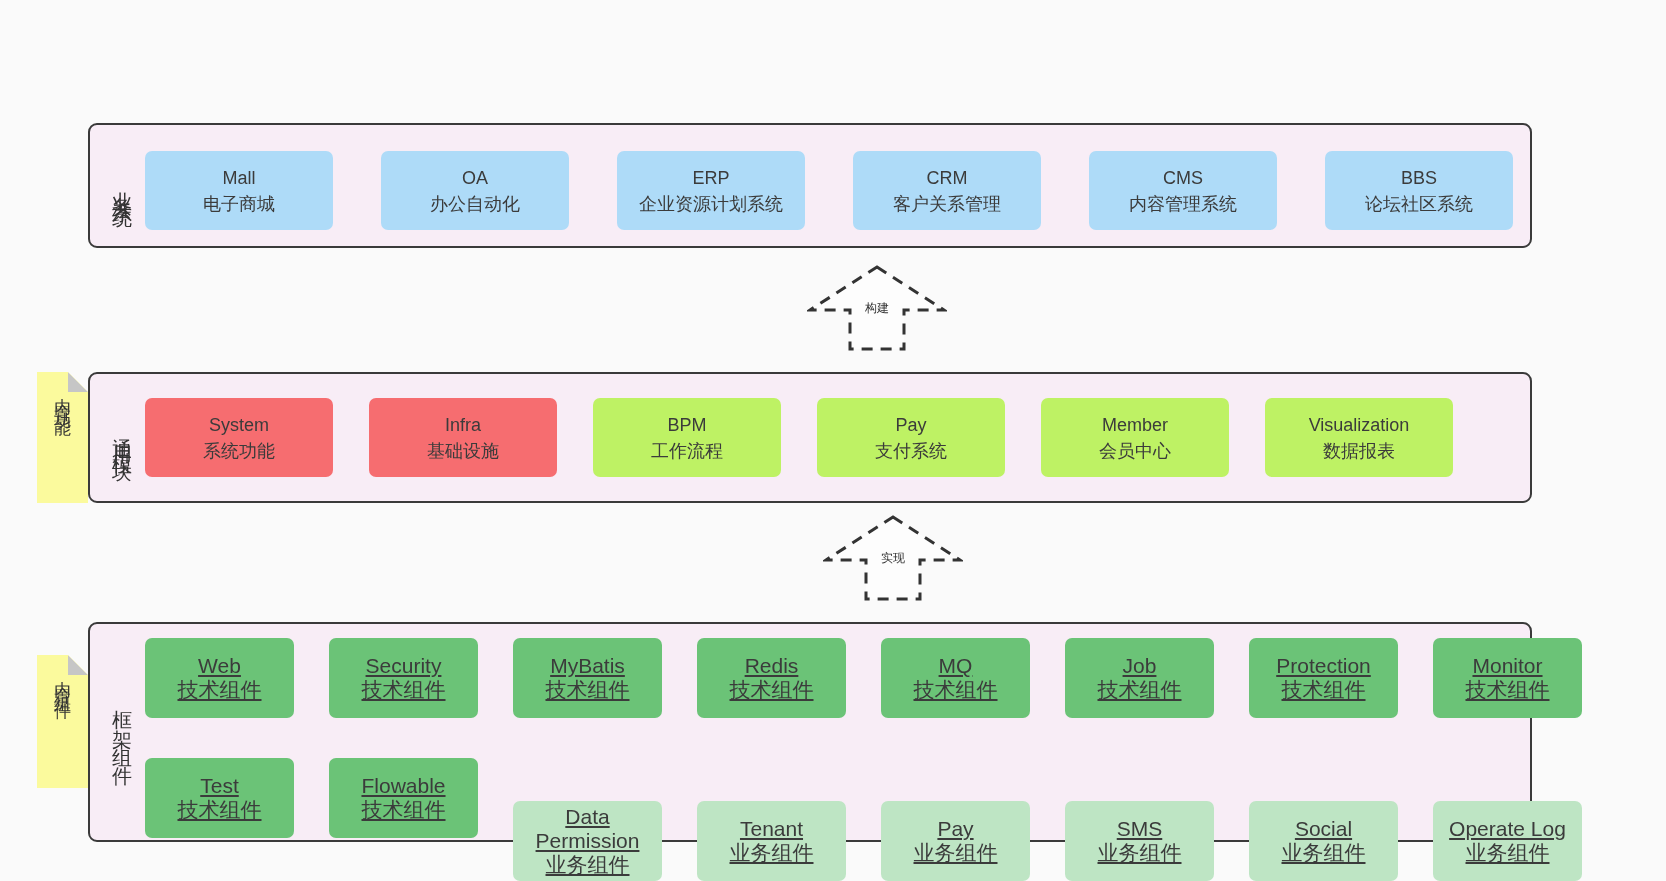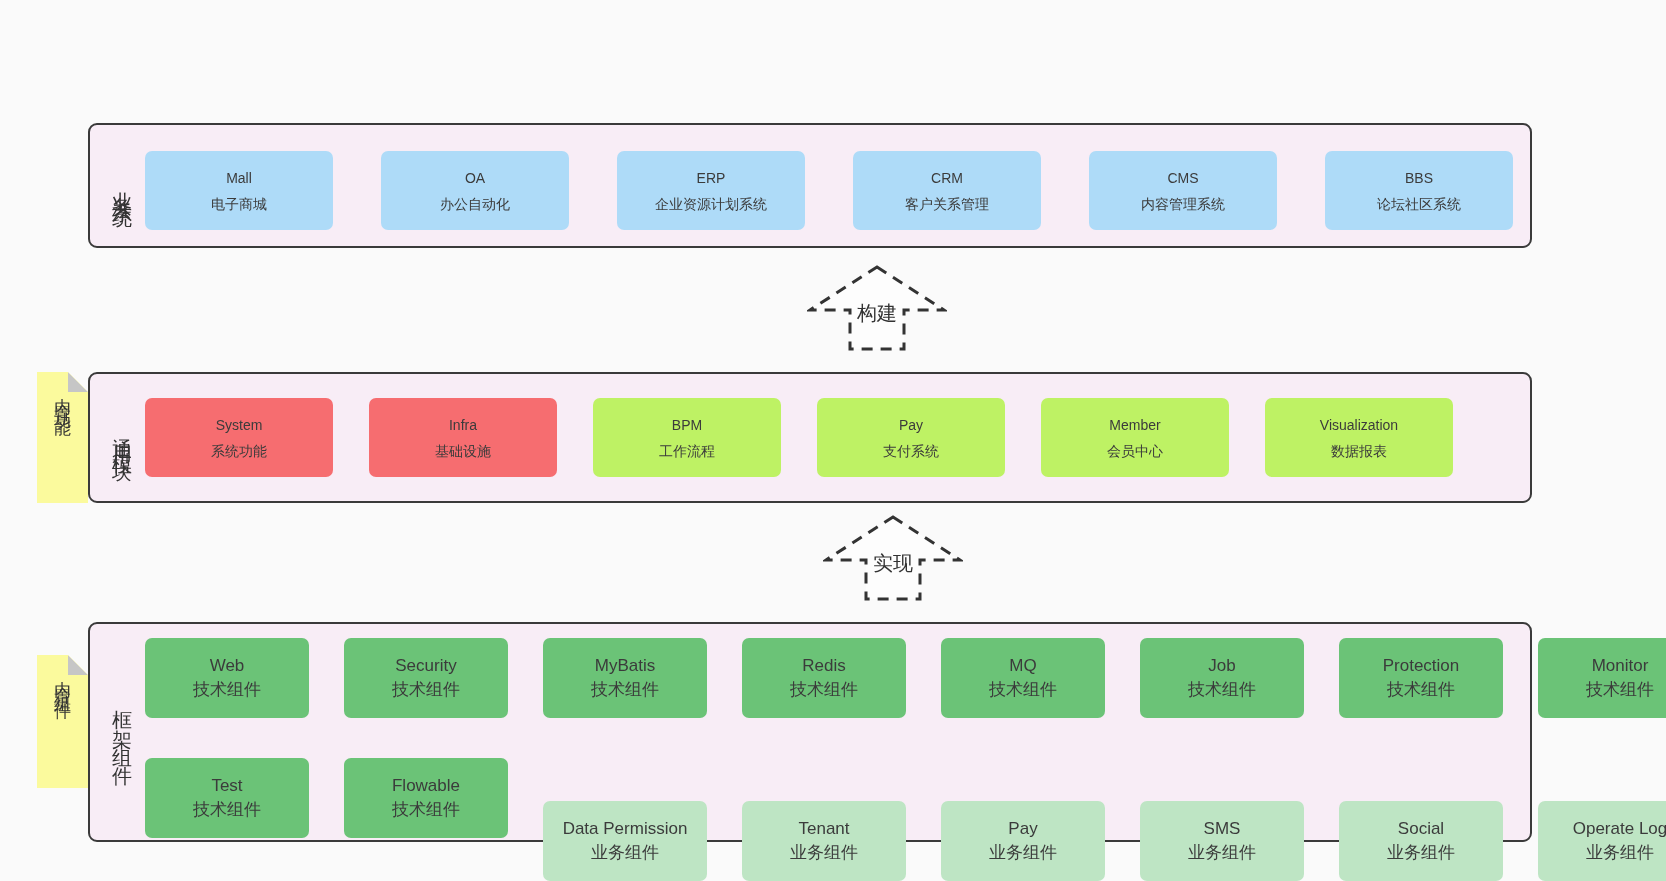--- a/index.html
+++ b/index.html
@@ -19,41 +19,41 @@
 
   .box-row{position:absolute;left:55px;display:flex;}
   #layer-business .box-row{top:26px;gap:48px;}
   #layer-modules .box-row{top:24px;gap:36px;}
   #layer-framework .box-row{gap:35px;}
   #fw-row-1{top:14px;}
   #fw-row-2{top:134px;}
 
   
   .box{border-radius:7px;display:flex;flex-direction:column;align-items:center;justify-content:center;text-align:center;color:#3b3b3b;box-sizing:border-box;padding:2px 6px;}
-  #layer-business .box,#layer-modules .box{width:188px;height:79px;font-size:14px;line-height:26px;}
-  #layer-framework .box{width:164px;height:80px;font-size:17px;line-height:24px;}
+  #layer-business .box,#layer-modules .box{width:188px;height:79px;font-size:18px;line-height:26px;}
+  #layer-framework .box{width:149px;height:80px;font-size:21px;line-height:24px;text-decoration:underline;}
   .blue{background:#aedbf8;}
   .red{background:#f66d70;}
   .pink{background:#bef264;}
   .green{background:#6bc377;}
   .green-light{background:#bee5c4;margin-top:43px;}
 
   
   .sticky{position:absolute;left:37px;width:51px;background:#fbfa9d;clip-path:polygon(0 0,calc(100% - 20px) 0,100% 20px,100% 100%,0 100%);display:flex;justify-content:center;padding-top:13px;box-sizing:border-box;z-index:2;}
   #sticky-modules{top:372px;height:131px;}
   #sticky-framework{top:655px;height:133px;}
   .fold{position:absolute;top:0;right:0;width:20px;height:20px;background:#c6c6c6;clip-path:polygon(0 0,100% 100%,0 100%);}
   .sticky span{writing-mode:vertical-rl;text-orientation:upright;font-size:17px;letter-spacing:7px;color:#333;}
 
   
   .arrow{position:absolute;width:140px;height:88px;}
   #arrow-build{left:807px;top:264px;}
   #arrow-implement{left:823px;top:514px;}
   .arrow svg{position:absolute;left:0;top:0;}
-  .arrow-label{position:absolute;left:50%;top:36px;transform:translateX(-50%);font-size:20px;color:#333;white-space:nowrap;}
+  .arrow-label{position:absolute;left:50%;top:36px;transform:translateX(-50%);font-size:12px;color:#333;white-space:nowrap;}
 </style>
 </head>
 <body>
 
 <div class="canvas">
 
   <section class="layer" id="layer-business">
     <div class="layer-label">
       <span>业务系统</span>
     </div>

